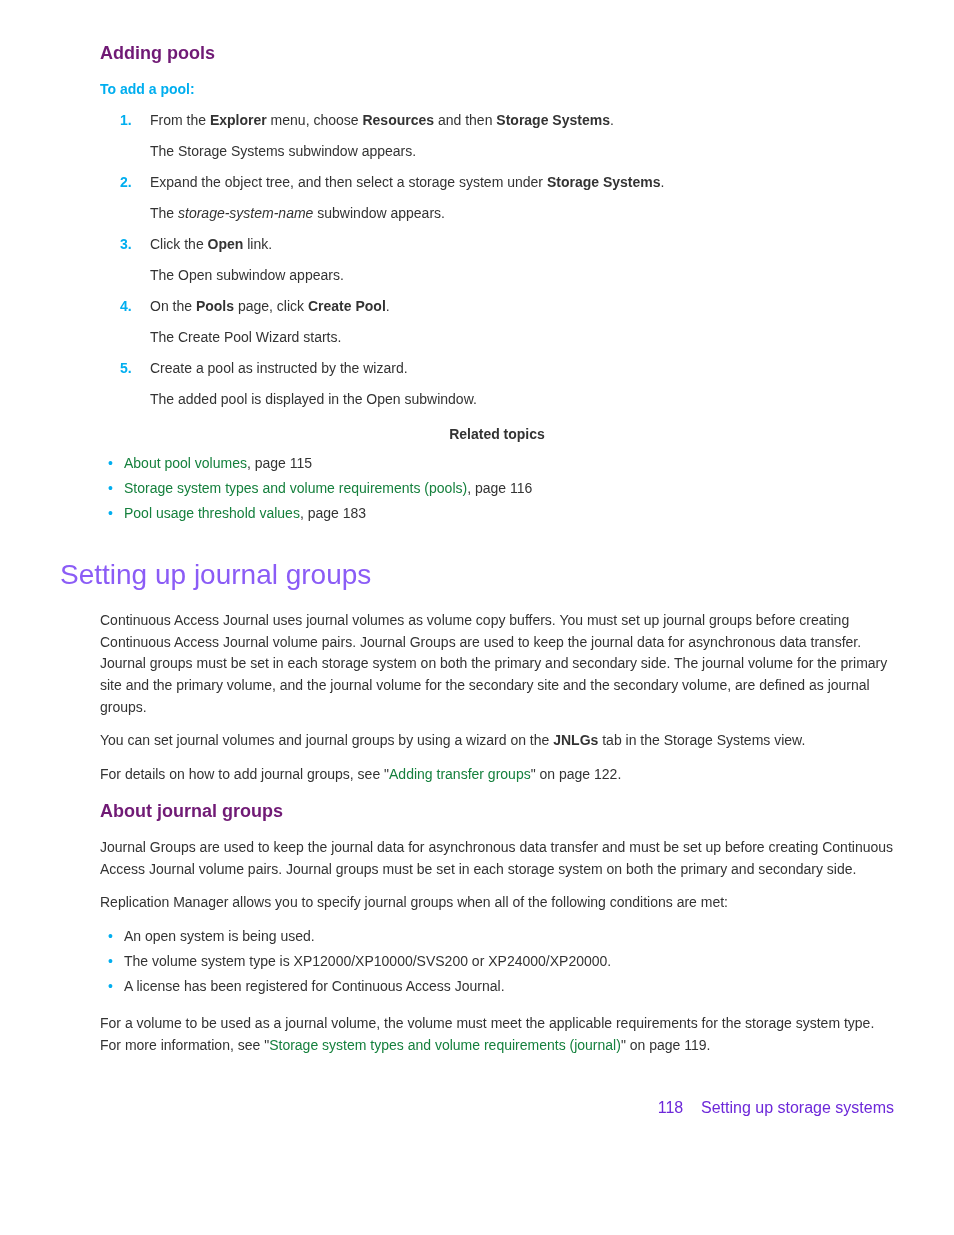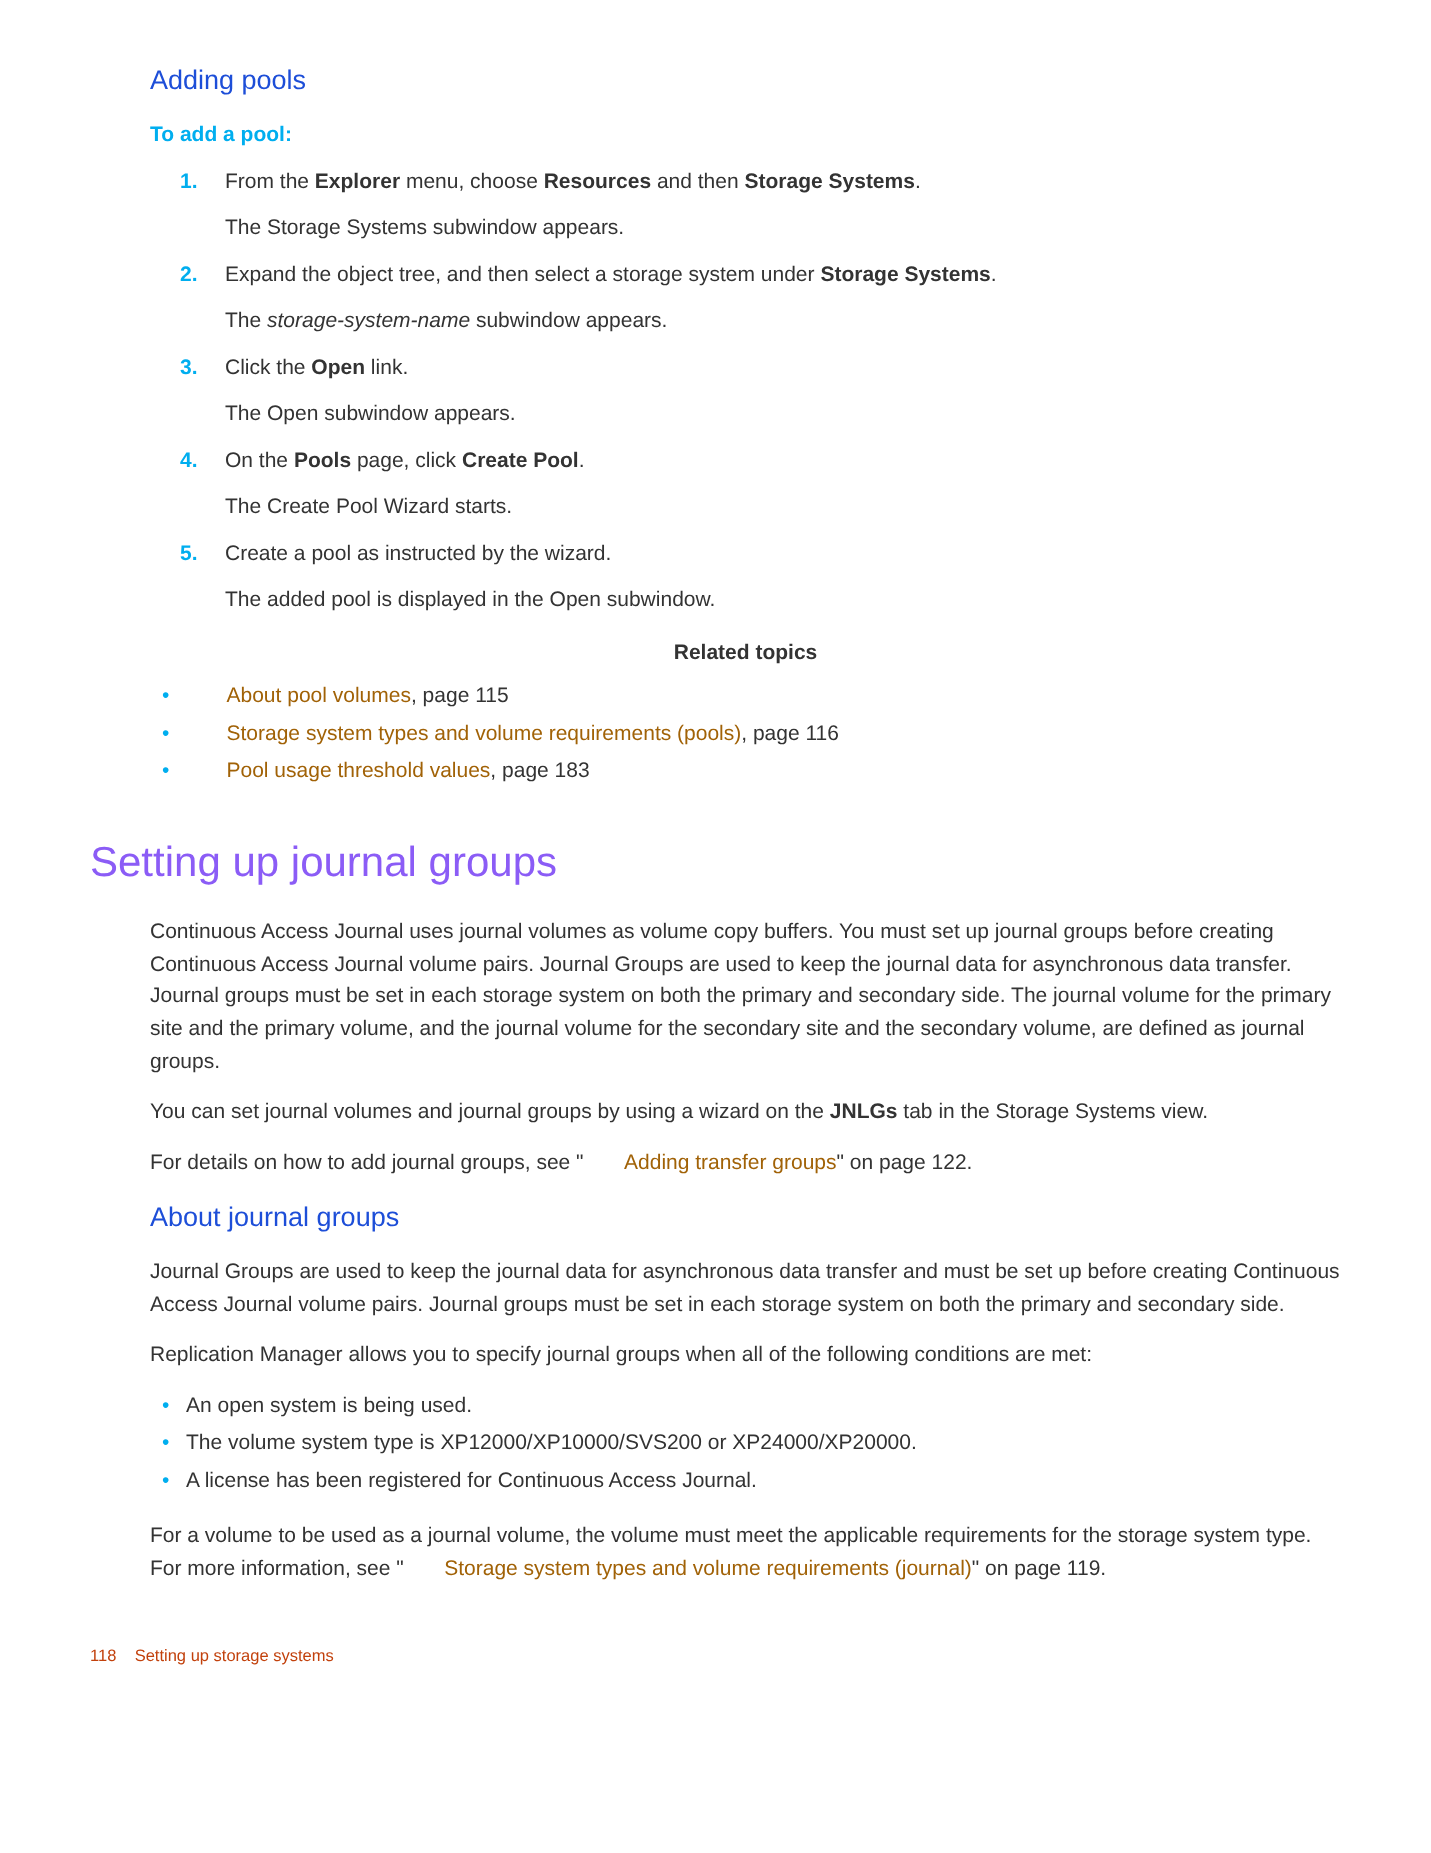--- a/index.html
+++ b/index.html
@@ -13,23 +13,23 @@
       font-family: Arial, Helvetica, sans-serif;
       font-size: 14px;
       color: #333333;
       line-height: 1.5;
       padding: 40px 60px 40px 60px;
       width: 954px;
       min-height: 1235px;
     }
 
     .section-heading-small {
-      color: #1d4ed8;
+      color: #701a75;
       font-size: 18px;
-      font-weight: normal;
+      font-weight: bold;
       margin-bottom: 12px;
     }
 
     .section-heading-large {
       color: #8b5cf6;
       font-size: 28px;
       font-weight: normal;
       margin-bottom: 14px;
       margin-top: 30px;
     }
@@ -101,34 +101,34 @@
 
     .bullet-list li::before {
       content: "•";
       color: #00aeef;
       position: absolute;
       left: 8px;
       top: 0;
     }
 
     .link {
-      color: #a16207;
+      color: #15803d;
       text-decoration: none;
-      margin-left: 27px;
     }
 
     .body-text {
       margin-bottom: 12px;
       line-height: 1.55;
     }
 
     .page-footer {
       margin-top: 40px;
-      font-size: 11px;
-      color: #c2410c;
+      font-size: 16px;
+      color: #6d28d9;
+      text-align: right;
     }
 
     .adding-pools-section {
       padding-left: 40px;
     }
 
     .setting-up-section {
       padding-left: 0;
     }
 

